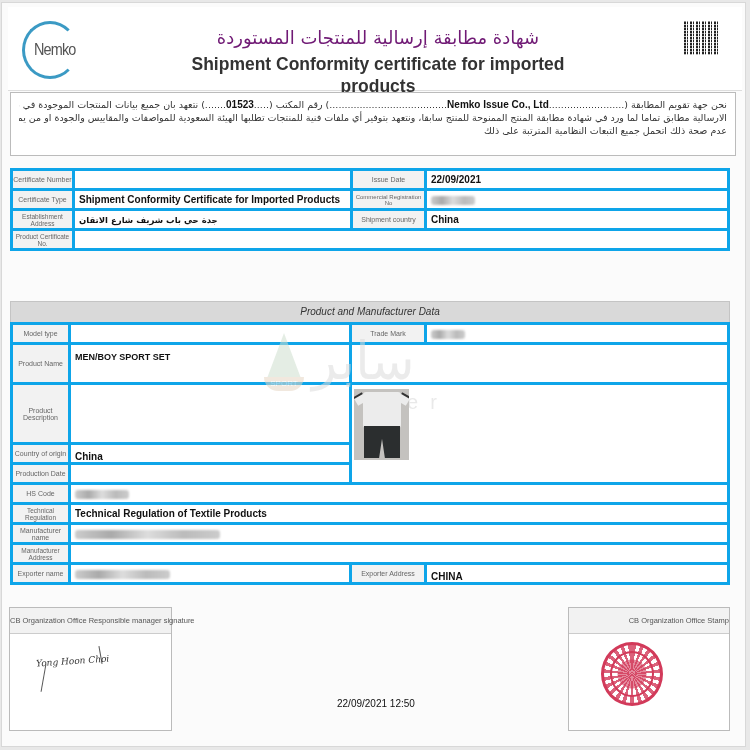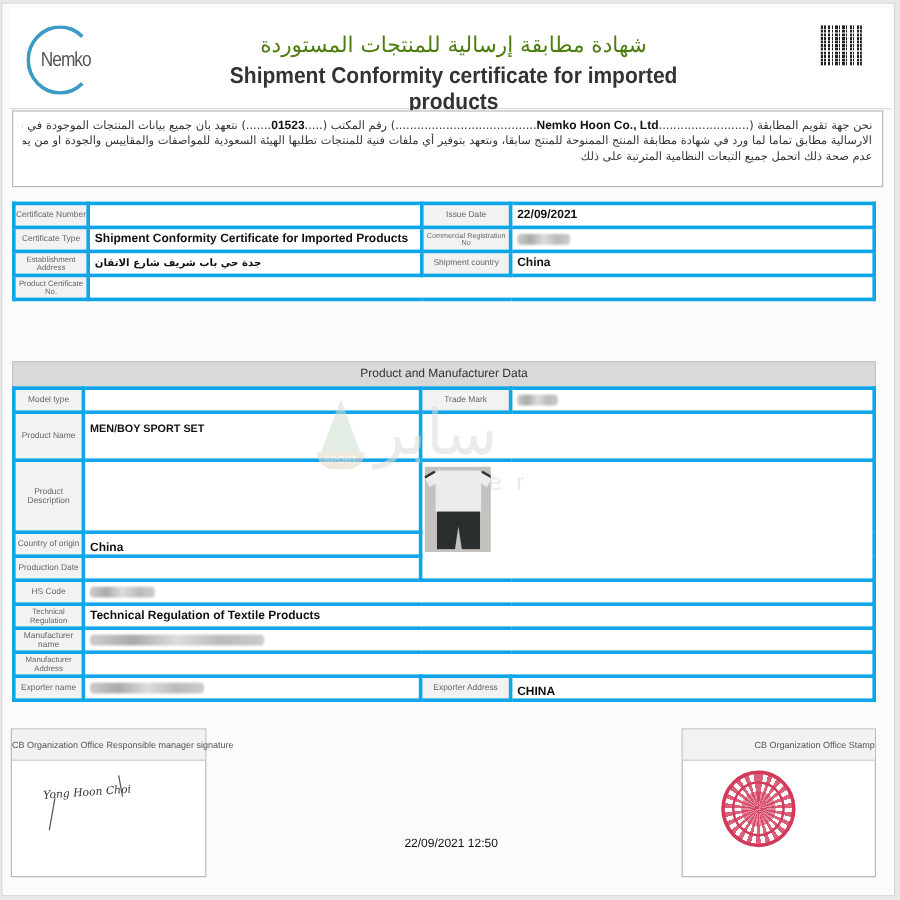--- a/index.html
+++ b/index.html
@@ -3,21 +3,21 @@
 <meta charset="utf-8">
 <style>
   * { box-sizing: border-box; margin: 0; padding: 0; }
   body { width: 750px; height: 750px; background: #e8e8e8; font-family: "Liberation Sans", sans-serif; color: #111; overflow: hidden; position: relative; }
   .page { position: absolute; left: 1px; top: 2px; width: 745px; height: 745px; background: #fbfbfb; border: 1px solid #d8d8d8; }
 
   .header { position: absolute; left: 6px; top: 4px; width: 734px; height: 84px; background: #fff; border-bottom: 1px solid #ddd; }
   .logo { position: absolute; left: 14px; top: 14px; width: 56px; height: 58px; }
   .logo .ring { position: absolute; left: 0; top: 0; width: 56px; height: 58px; border: 3px solid #3b9ac4; border-radius: 50%; border-right-color: transparent; }
   .logo .word { position: absolute; left: 12px; top: 19px; font-size: 17px; color: #555; letter-spacing: -1px; font-family: "Liberation Sans Narrow", "Liberation Sans", sans-serif; transform: scaleX(0.85); transform-origin: left; }
-  .title-ar { position: absolute; left: 170px; top: 20px; width: 400px; text-align: center; font-size: 18px; color: #4d7c0f; direction: rtl; font-family: "DejaVu Sans", sans-serif; }
+  .title-ar { position: absolute; left: 170px; top: 20px; width: 400px; text-align: center; font-size: 18px; color: #701a75; direction: rtl; font-family: "DejaVu Sans", sans-serif; }
   .title-en { position: absolute; left: 160px; top: 46px; width: 420px; text-align: center; font-size: 19px; font-weight: bold; color: #333; transform: scaleX(0.92); }
   .qr { position: absolute; left: 676px; top: 14px; width: 34px; height: 34px;
         background:
           repeating-linear-gradient(90deg, #222 0 2px, #fff 2px 3px, #222 3px 4px, #fff 4px 6px),
           #222;
         background-blend-mode: normal; }
   .qr::after { content: ""; position: absolute; inset: 0;
         background: repeating-linear-gradient(0deg, rgba(255,255,255,0.7) 0 1px, transparent 1px 3px, rgba(255,255,255,0.5) 3px 4px, transparent 4px 6px); }
 
   .pledge { position: absolute; left: 8px; top: 89px; width: 726px; height: 64px; background: #fff; border: 1px solid #bbb; direction: rtl; padding: 5px 8px; font-size: 9.5px; line-height: 13px; color: #333; font-family: "DejaVu Sans", sans-serif; }
@@ -25,21 +25,21 @@
   .pledge b { font-family: "Liberation Sans", sans-serif; font-size: 10px; color: #111; }
 
   table { border-collapse: collapse; position: absolute; }
   td { border: 3px solid #0ea5e9; font-size: 7px; vertical-align: middle; }
   td.lbl { background: #f2f2f2; color: #666; text-align: center; font-size: 7px; }
   td.val { background: #fff; font-size: 10px; font-weight: bold; padding-left: 4px; color: #111; }
   .blur { display: inline-block; height: 9px; background: linear-gradient(90deg,#ccc,#aaa,#ddd,#bbb,#ccc); border-radius: 3px; filter: blur(1px); vertical-align: middle; }
 
   .t1 { left: 8px; top: 165px; width: 720px; }
 
-  .sec-head { position: absolute; left: 8px; top: 298px; width: 720px; height: 38px; background: #d9d9d9; border: 1px solid #c4c4c4; text-align: center; font-size: 10px; line-height: 20px; color: #333; }
+  .sec-head { position: absolute; left: 8px; top: 298px; width: 720px; height: 38px; background: #d9d9d9; border: 1px solid #c4c4c4; text-align: center; font-size: 10px; line-height: 20px; color: #333; font-style: italic; }
 
   .t2 { left: 8px; top: 319px; width: 720px; }
 
   .watermark { position: absolute; left: 262px; top: 318px; width: 230px; height: 110px; pointer-events: none; opacity: 0.55; }
   .wm-tri { position: absolute; left: 2px; top: 12px; width: 0; height: 0; border-left: 18px solid transparent; border-right: 18px solid transparent; border-bottom: 48px solid #cfe0cf; }
   .wm-saso { position: absolute; left: 0px; top: 56px; width: 40px; height: 14px; background: #e6d7c4; border-radius: 0 0 20px 20px; color: #fff; font-size: 8px; text-align: center; line-height: 14px; }
   .wm-ar { position: absolute; left: 48px; top: 10px; font-size: 52px; color: #dcdcdc; font-family: "DejaVu Sans", sans-serif; }
   .wm-en { position: absolute; left: 120px; top: 70px; font-size: 20px; letter-spacing: 12px; color: #d8d8d8; }
 
   .product-img { position: absolute; left: 352px; top: 386px; width: 55px; height: 71px; background: #c4c2bf; overflow: hidden; }
@@ -70,21 +70,21 @@
       <div class="ring"></div>
       <span class="word">Nemko</span>
     </div>
     <div class="title-ar">شهادة مطابقة إرسالية للمنتجات المستوردة</div>
     <div class="title-en">Shipment Conformity certificate for imported products</div>
     <div class="qr"></div>
   </div>
 
   <div class="pledge">
     <div class="ln">
-      <span>نحن جهة تقويم المطابقة (.........................</span><b>Nemko Hoon Co., Ltd</b><span>.......................................) رقم المكتب (.....</span><b>01523</b><span>.......) نتعهد بان جميع بيانات المنتجات الموجودة في طلب</span>
+      <span>نحن جهة تقويم المطابقة (.........................</span><b>Nemko Issue Co., Ltd</b><span>.......................................) رقم المكتب (.....</span><b>01523</b><span>.......) نتعهد بان جميع بيانات المنتجات الموجودة في طلب</span>
     </div>
     <div class="ln">الارسالية مطابق تماما لما ورد في شهادة مطابقة المنتج الممنوحة للمنتج سابقا، ونتعهد بتوفير أي ملفات فنية للمنتجات تطلبها الهيئة السعودية للمواصفات والمقاييس والجودة او من يمثلها لاحقا، وفي حال تبين</div>
     <div class="ln">عدم صحة ذلك اتحمل جميع التبعات النظامية المترتبة على ذلك</div>
   </div>
 
   <table class="t1">
     <tbody>
         <tr style="height:20px">
       <td class="lbl" style="width:62px">Certificate Number</td>
       <td class="val" style="width:278px"></td>

